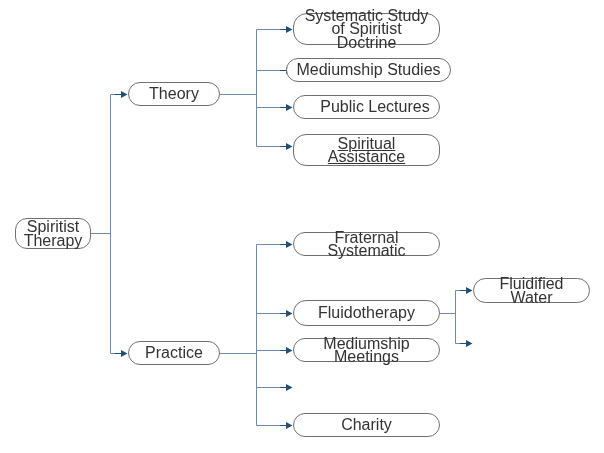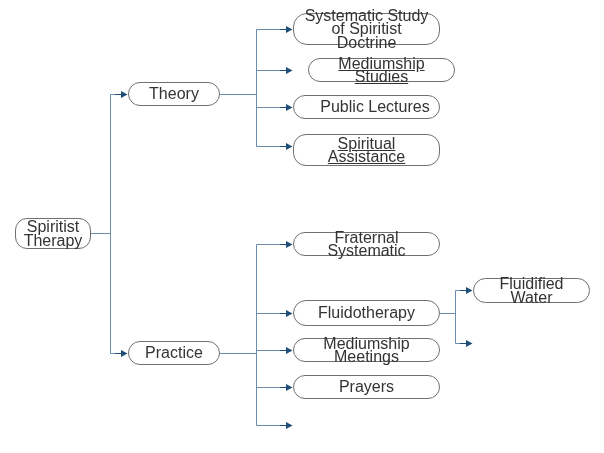--- a/index.html
+++ b/index.html
@@ -61,33 +61,33 @@
                M466 287.1 L472.5 290.5 L466 293.9 Z  M466 340.1 L472.5 343.5 L466 346.9 Z"></path>
     </g>
   </svg>
 
   <div class="node r12" style="left:15px;top:218px;width:76px;height:31px;padding:0 4px;">Spiritist Therapy</div>
 
   <div class="node pill" style="left:128px;top:82px;width:92px;height:24px;">Theory</div>
 
   <div class="node r14" style="left:293px;top:13px;width:147px;height:32px;">Systematic Study of Spiritist Doctrine</div>
 
-  <div class="node pill" style="left:308px;top:58px;width:147px;height:24px;text-decoration:underline;">Mediumship Studies</div>
+  <div class="node pill" style="left:286px;top:58px;width:165px;height:24px;">Mediumship Studies</div>
 
   <div class="node pill" style="left:293px;top:95px;width:147px;height:24px;padding-left:25px;">Public Lectures</div>
 
   <div class="node pill" style="left:293px;top:134px;width:147px;height:32px;text-decoration:underline;">Spiritual Assistance</div>
 
   <div class="node pill" style="left:128px;top:341px;width:92px;height:24px;">Practice</div>
 
   <div class="node pill" style="left:293px;top:232px;width:147px;height:24px;">Fraternal Systematic</div>
 
   <div class="node pill" style="left:293px;top:300px;width:147px;height:26px;">Fluidotherapy</div>
 
   <div class="node pill" style="left:293px;top:338px;width:147px;height:24px;">Mediumship Meetings</div>
 
-  <div class="node pill" style="left:293px;top:375px;width:147px;height:24px;">Prayers</div>
 
+  <div class="node pill" style="left:293px;top:413px;width:147px;height:24px;">Charity</div>
 
   <div class="node pill" style="left:473px;top:278px;width:117px;height:25px;">Fluidified Water</div>
 
 
 </div>
 
 </body></html>

